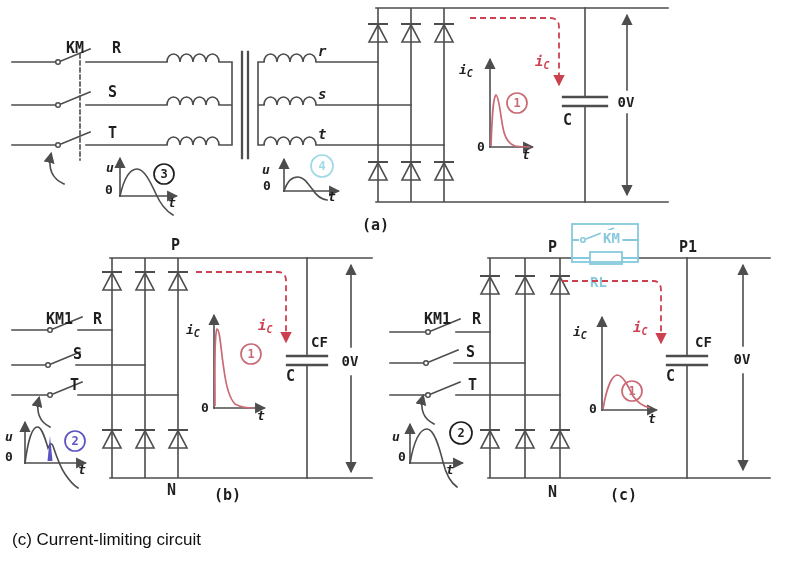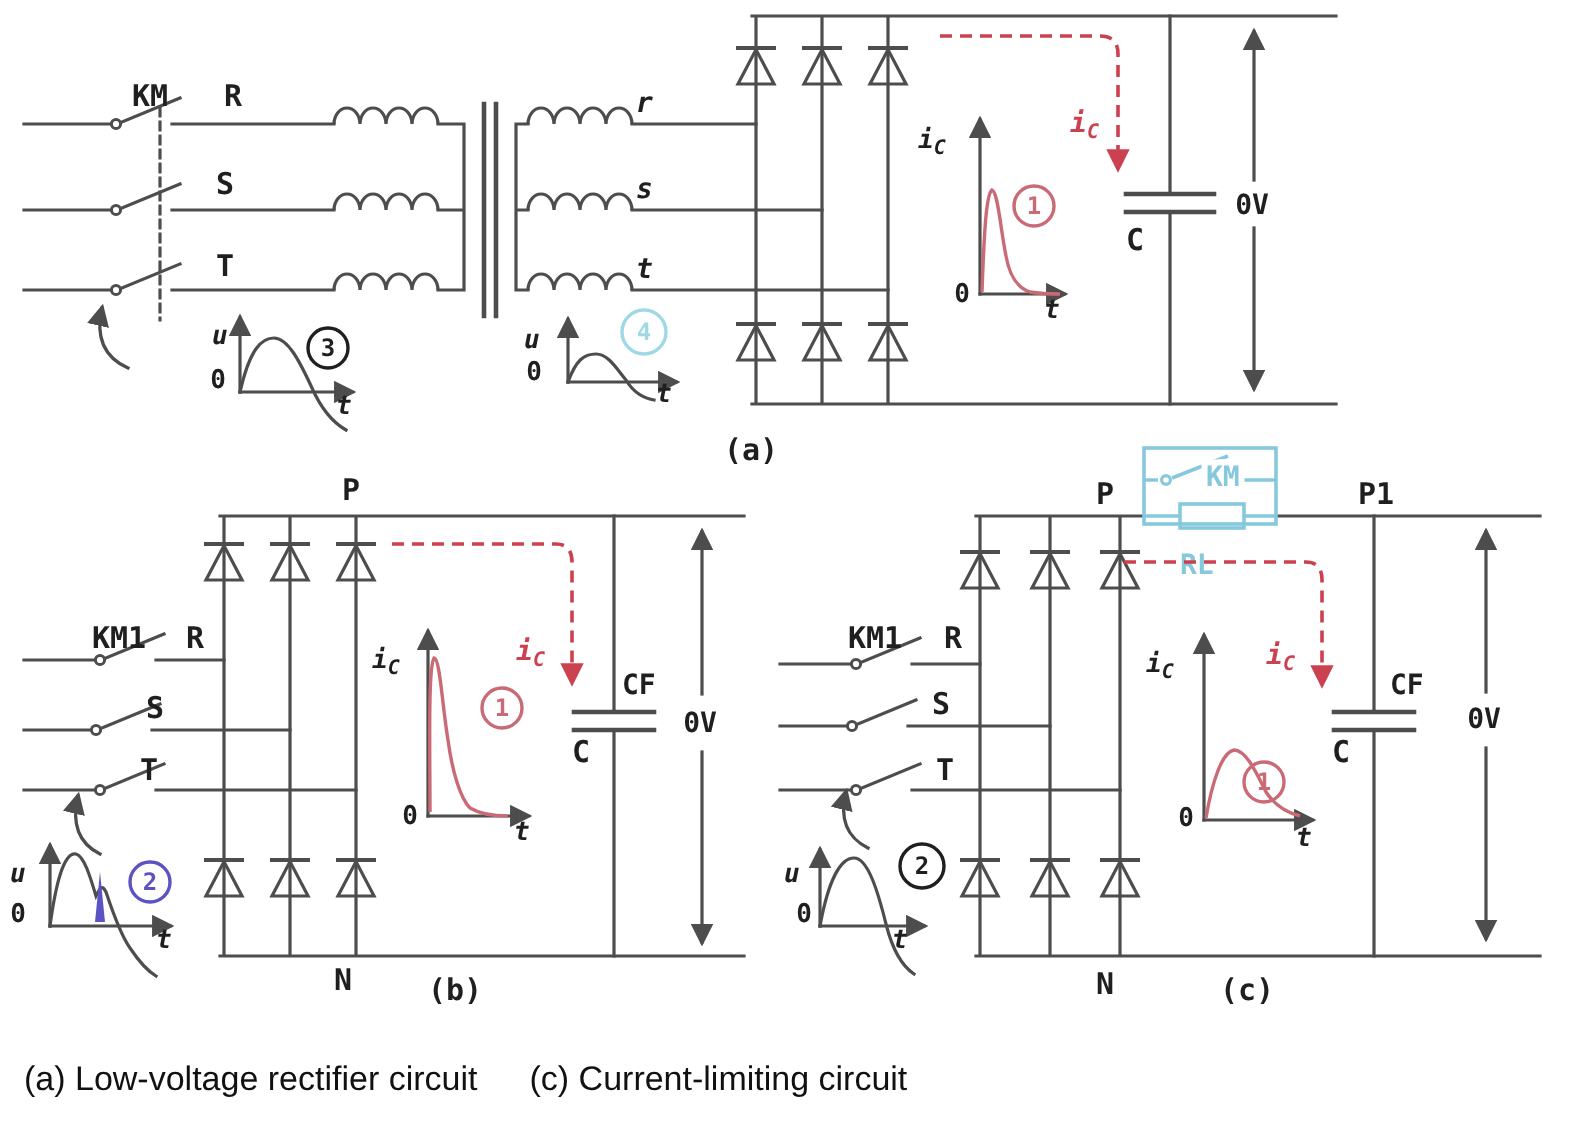--- a/index.html
+++ b/index.html
@@ -266,16 +266,15 @@
       <text class="sm it" x="446" y="474">t</text>
       <circle class="ring ring-dark" cx="461" cy="433" r="11"></circle>
       <text class="dg mid" x="461" y="437">2</text>
     </g>
 
     <text class="lbl" x="610" y="500">(c)</text>
   </g>
 </svg>
 
 <div class="caption">
-  <span>(a) Low-voltage rectifier circuit</span>
   <span>(c) Current-limiting circuit</span>
 </div>
 </div>
 
 </body></html>

